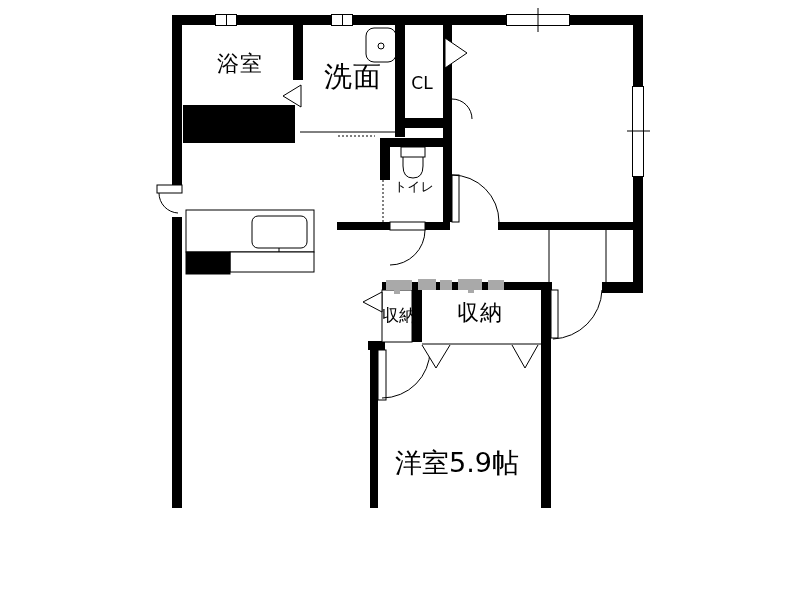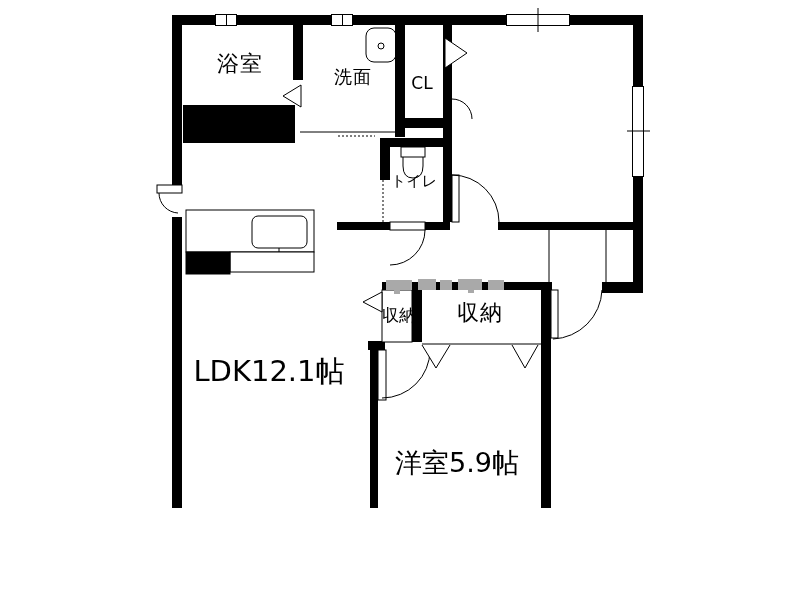--- a/index.html
+++ b/index.html
@@ -121,21 +121,20 @@
       <rect x="394" y="290" width="6" height="4"></rect>
       <rect x="418" y="279" width="18" height="11"></rect>
       <rect x="440" y="280" width="12" height="10"></rect>
       <rect x="458" y="279" width="24" height="11"></rect>
       <rect x="468" y="290" width="6" height="3"></rect>
       <rect x="488" y="280" width="16" height="10"></rect>
     </g>
   </svg>
 
   <div class="lbl" style="left:240px;top:64px;font-size:22px">浴室</div>
-  <div class="lbl" style="left:353px;top:77px;font-size:18px">洗面</div>
+  <div class="lbl" style="left:353px;top:77px;font-size:28px">洗面</div>
   <div class="lbl" style="left:422px;top:83px;font-size:17px;letter-spacing:0">CL</div>
-  <div class="lbl" style="left:414px;top:181px;font-size:15px;letter-spacing:0">トイレ</div>
+  <div class="lbl" style="left:414px;top:187px;font-size:13px;letter-spacing:0">トイレ</div>
   <div class="lbl" style="left:399px;top:315px;font-size:17px;letter-spacing:0">収納</div>
   <div class="lbl" style="left:480px;top:313px;font-size:22px">収納</div>
-  <div class="lbl" style="left:269px;top:372px;font-size:29px;letter-spacing:0">LDK12.1帖</div>
   <div class="lbl" style="left:457px;top:463px;font-size:27px;letter-spacing:0">洋室5.9帖</div>
 
 </div>
 
 </body></html>

